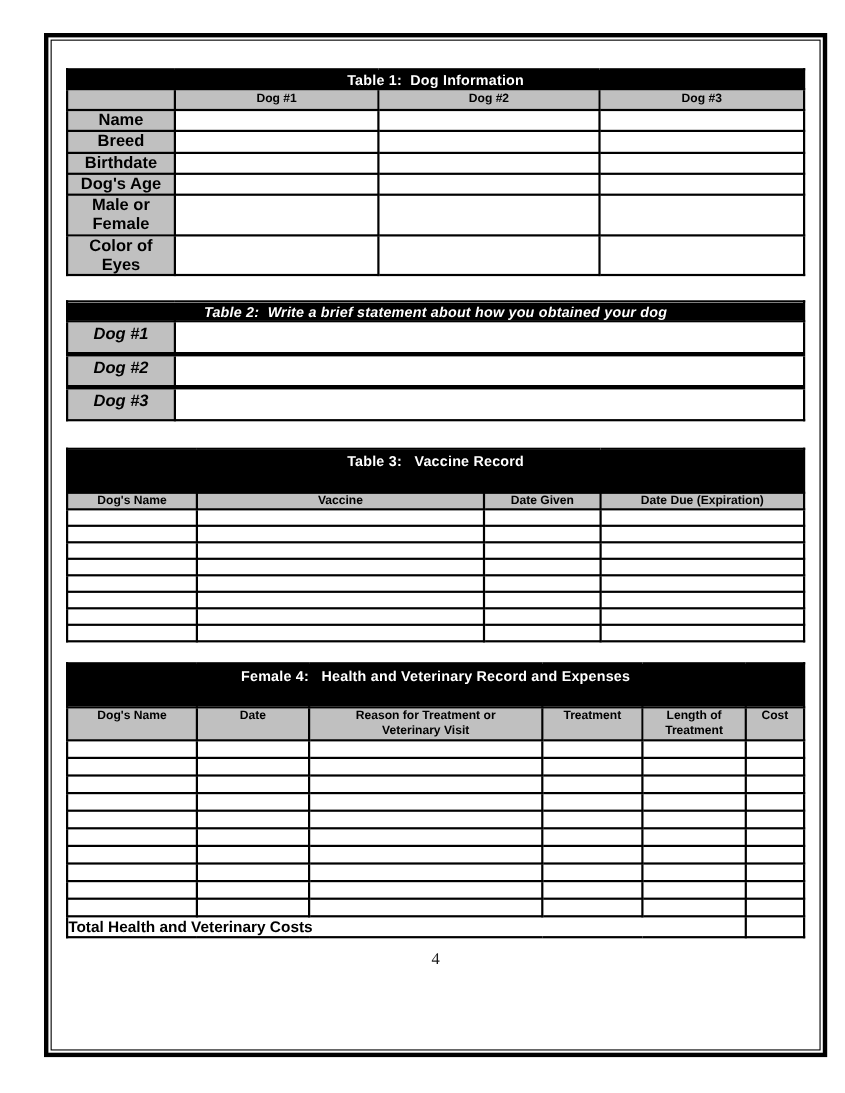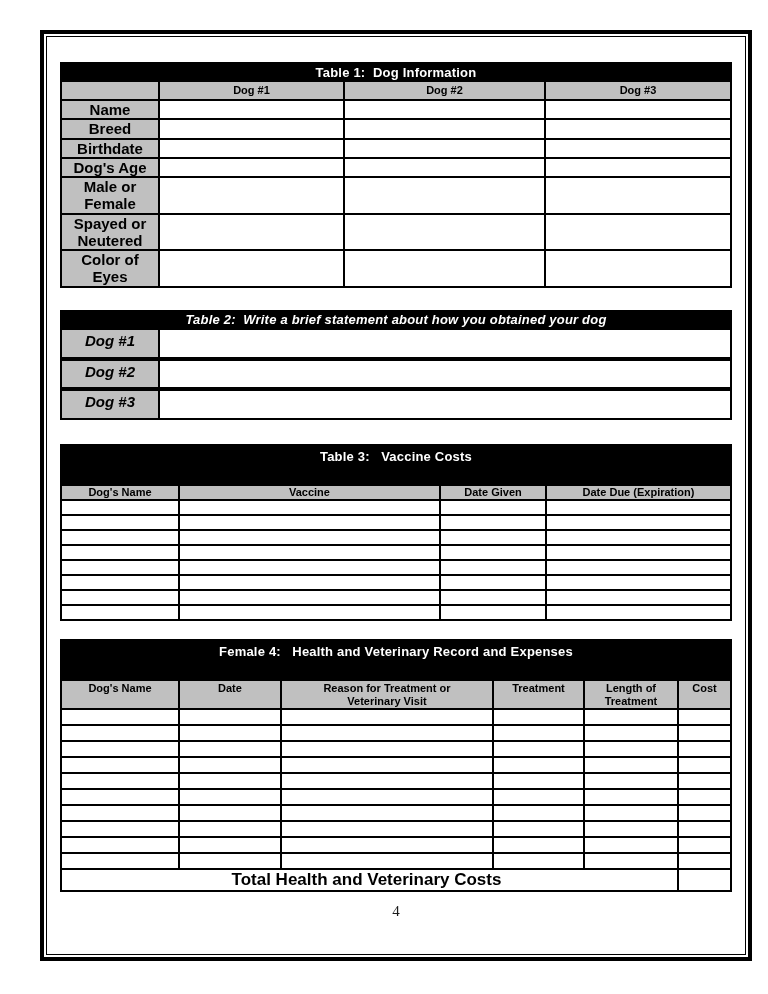--- a/index.html
+++ b/index.html
@@ -84,22 +84,22 @@
   
   .t3 { margin-bottom: 18px; }
   .t3 .cols th { height: 15px; }
   .t3 tbody tr td { height: 15px; }
 
   
   .t4 .cols th { height: 24px; vertical-align: top; padding-top: 1px; }
   .t4 tbody tr td { height: 16px; }
   .t4 .total-row td { height: 19px; }
   .t4 .total-cell {
-    font-size: 17px;
-    text-align: center;
+    font-size: 14px;
+    text-align: left;
     padding-right: 6px;
     vertical-align: middle;
   }
 
   .page-number {
     text-align: center;
     font-family: "Liberation Serif", serif;
     font-size: 15px;
     font-weight: normal;
     margin-top: 11px;
@@ -156,27 +156,20 @@
             <td class="blank"></td>
             <td class="blank"></td>
           </tr>
           <tr class="row2">
             <th class="lbl">Male or
 Female</th>
             <td class="blank"></td>
             <td class="blank"></td>
             <td class="blank"></td>
           </tr>
-          <tr class="row2">
-            <th class="lbl">Spayed or
-Neutered</th>
-            <td class="blank"></td>
-            <td class="blank"></td>
-            <td class="blank"></td>
-          </tr>
           <tr class="row">
             <th class="lbl">Color of Eyes</th>
             <td class="blank"></td>
             <td class="blank"></td>
             <td class="blank"></td>
           </tr>
         </tbody>
       </table>
 
       <table class="t2">
@@ -207,21 +200,21 @@
 
       <table class="t3">
         <colgroup>
           <col style="width:118px">
             <col style="width:261px">
             <col style="width:106px">
             <col style="width:185px">
         </colgroup>
         <thead>
           <tr>
-            <th class="title-bar tall" colspan="4">Table 3:   Vaccine Costs</th>
+            <th class="title-bar tall" colspan="4">Table 3:   Vaccine Record</th>
           </tr>
           <tr class="cols">
             <th class="colhead">Dog's Name</th>
             <th class="colhead">Vaccine</th>
             <th class="colhead">Date Given</th>
             <th class="colhead">Date Due (Expiration)</th>
           </tr>
         </thead>
         <tbody>
             <tr>

